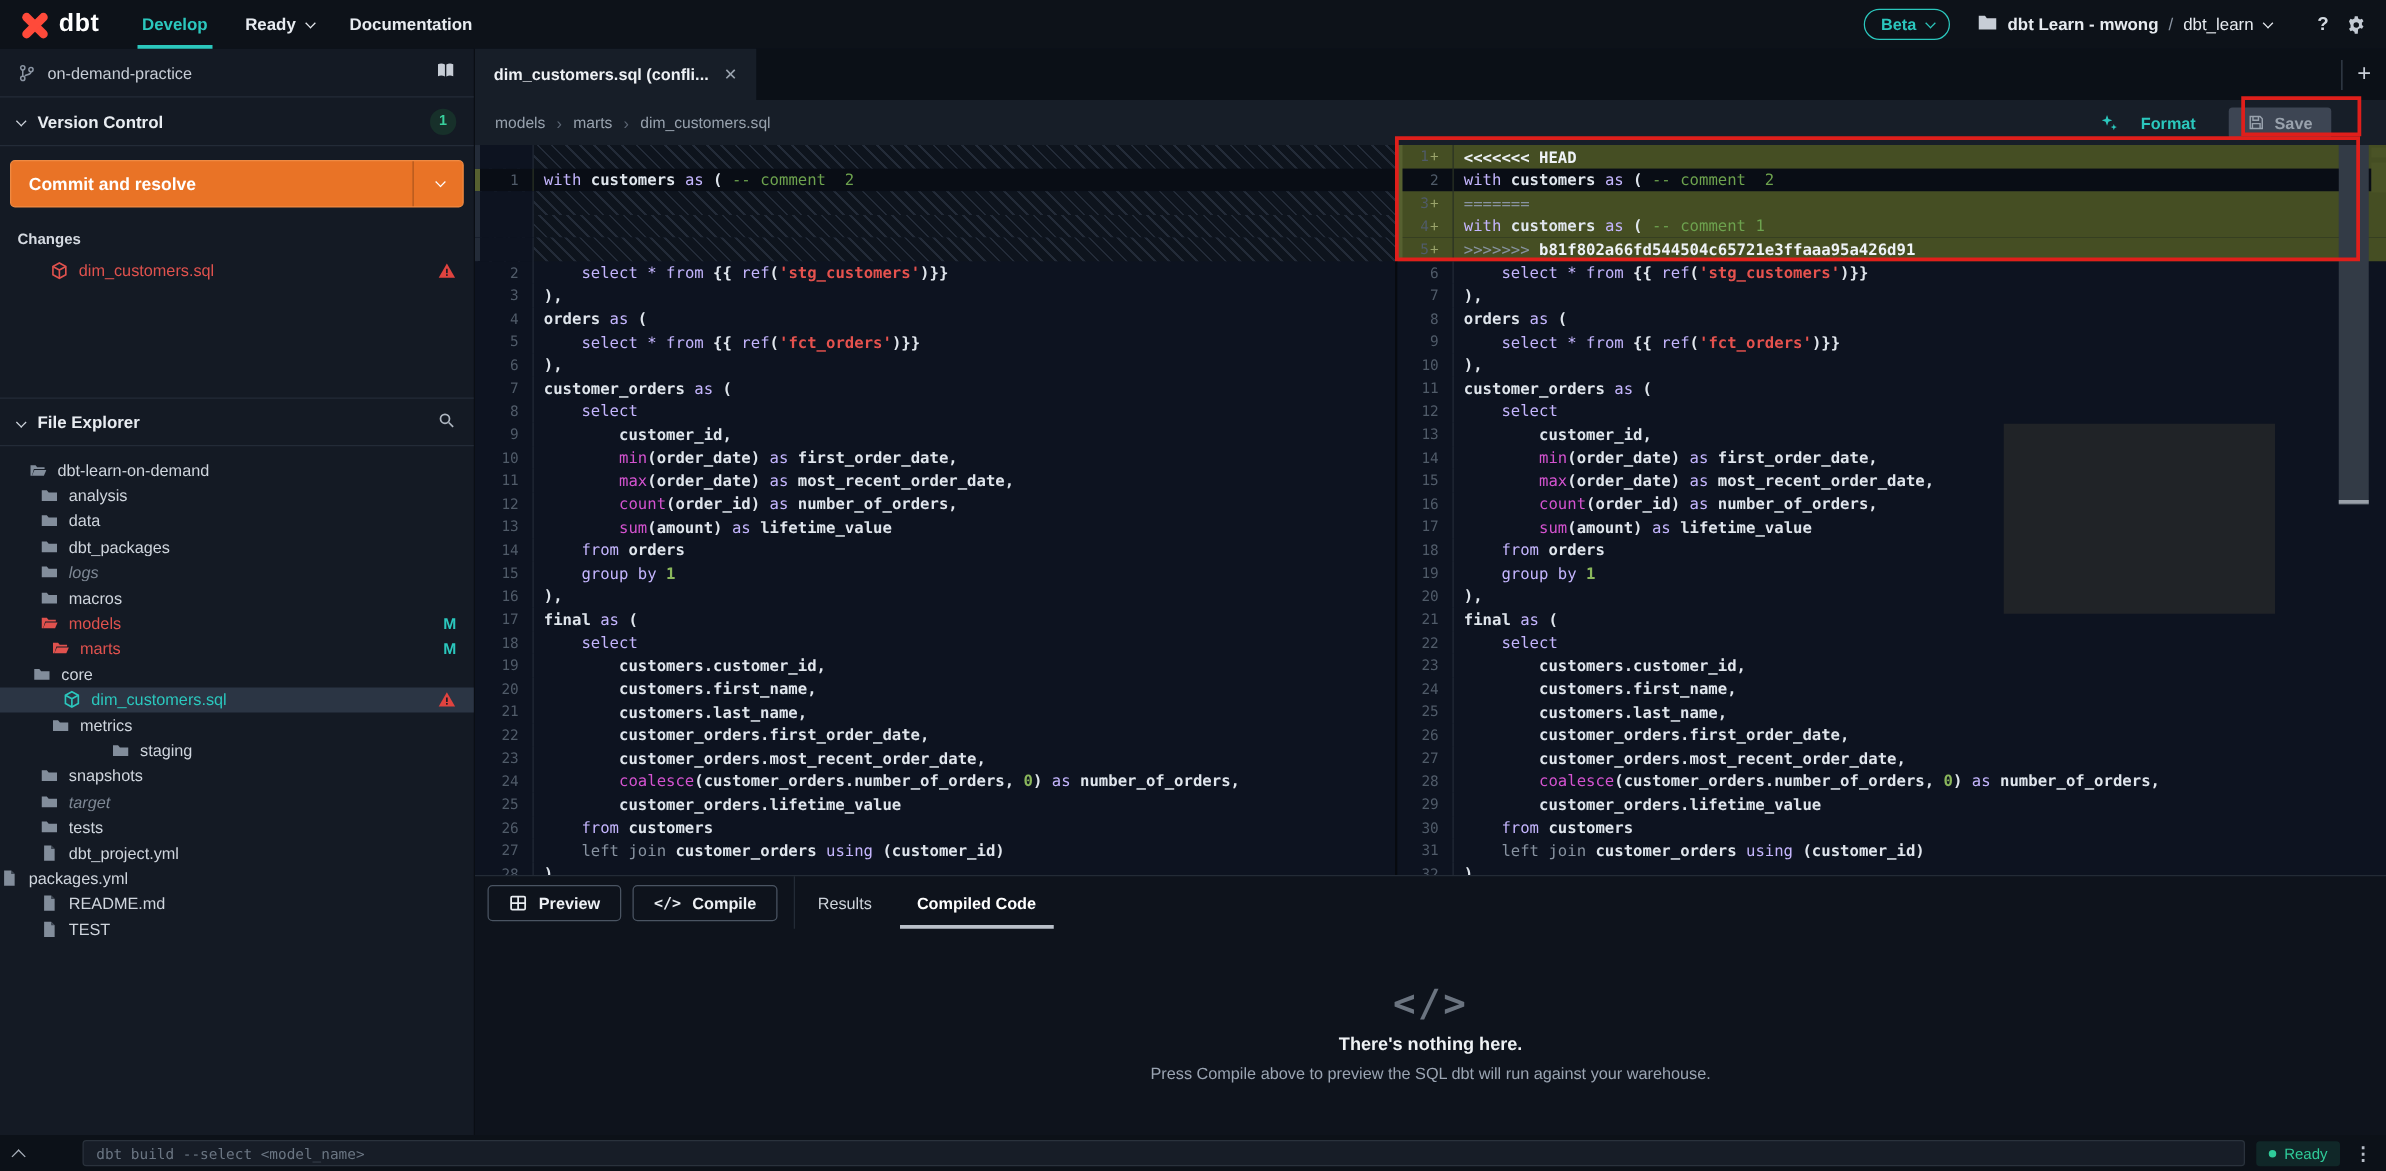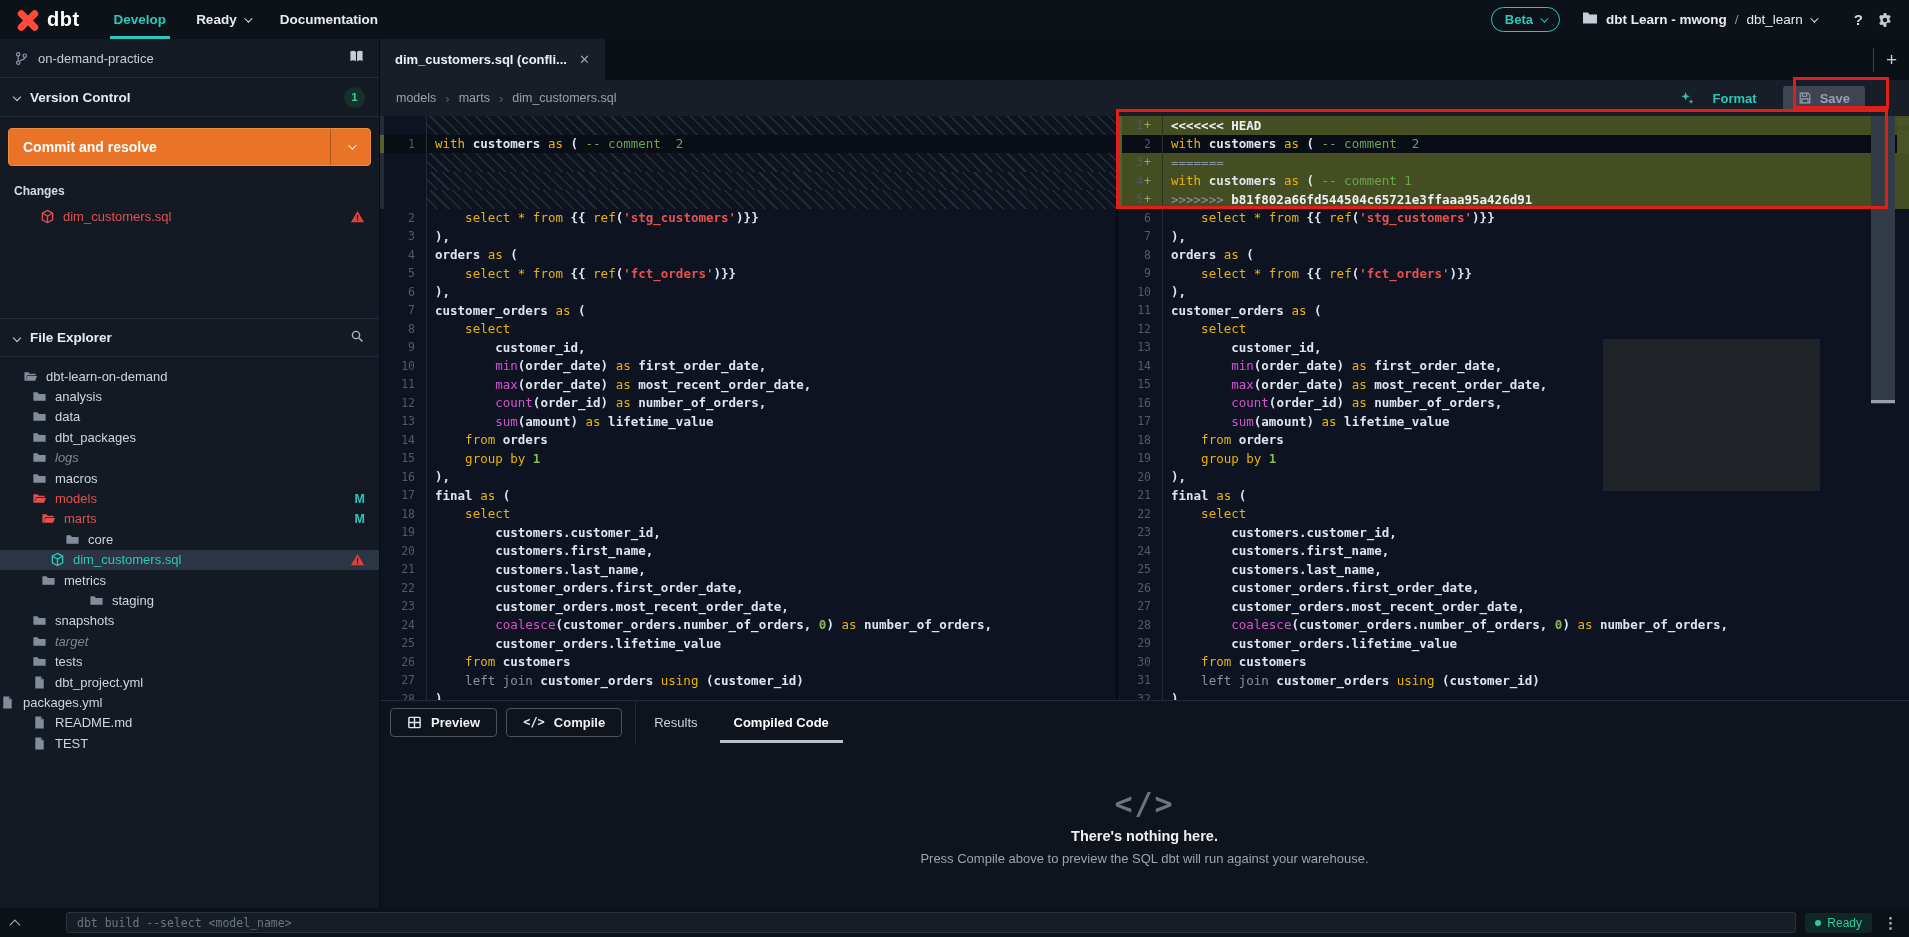--- a/index.html
+++ b/index.html
@@ -86,21 +86,21 @@
   .crow { height:18.5px; display:flex; align-items:center; }
   .gut { width:47px; flex:none; text-align:right; padding-right:11px; color:#505b69; font-size:11.5px; border-right:1px solid #222a36; align-self:stretch; display:flex; align-items:center; justify-content:flex-end; }
   .gut i { font-style:normal; color:#9aa36a; margin-left:1px; }
   .pane.right .gut { width:45px; }
   .ccode { flex:1; padding-left:8px; white-space:pre; color:#dfe5ec; font-weight:bold; align-self:stretch; display:flex; align-items:center; overflow:hidden; }
   .crow.filler { background:repeating-linear-gradient(45deg,#232b38 0px,#232b38 1.5px,#0e141d 1.5px,#0e141d 8px); }
   .crow.filler .gut { background:#0d1320; border-right:1px solid #222a36; box-shadow:inset 8px 0 0 -4px #232b38; }
   .crow.add { background:#454e23; }
   .crow.add .gut, .crow.ours .gut { border-right-color:#2a3224; box-shadow:inset 7px 0 0 -3px #566030; }
   .crow.ours { background:#090d15; }
-  .tk-k { color:#eab308; font-weight:normal; }
+  .tk-k { color:#c4b5fd; font-weight:normal; }
   .tk-f { color:#d353cf; font-weight:normal; }
   .tk-s { color:#e5524e; }
   .tk-c { color:#6da24e; font-weight:normal; }
   .tk-n { color:#8ab75c; }
   .tk-g { color:#8893a1; font-weight:normal; }
   .tk-w { color:#eef2f6; }
   .tk-d { color:#dfe5ec; }
 
   
   .vthumb { position:absolute; top:0; right:14px; width:24px; height:288px; background:#333b46; }
@@ -314,21 +314,21 @@
           <div class="trow red" style="padding-left: 41px;">
             <span class="ticon">
               <svg viewBox="0 0 16 16" fill="#e0524e">
                 <path d="M1.5 3.5h4.3l1.4 1.6h6.3v1.5H4.4L2.7 12.4H1.5z"></path>
                 <path d="M4.8 7.4h10.2l-2.1 5H2.7z"></path>
               </svg>
             </span>
             <span class="lbl">marts</span>
             <span class="mbadge">M</span>
           </div>
-          <div class="trow" style="padding-left: 65px; justify-content: center;">
+          <div class="trow" style="padding-left: 26px; justify-content: center;">
             <span class="ticon">
               <svg viewBox="0 0 16 16">
                 <path d="M1.5 3.5h4.3l1.6 1.8h7.1v7.2H1.5z" fill="#828d9b"></path>
               </svg>
             </span>
             <span class="lbl">core</span>
           </div>
           <div class="trow sel" style="padding-left: 50px;">
             <span class="ticon">
               <svg viewBox="0 0 16 16" fill="none" stroke="#2bc7bd" stroke-width="1.4">

